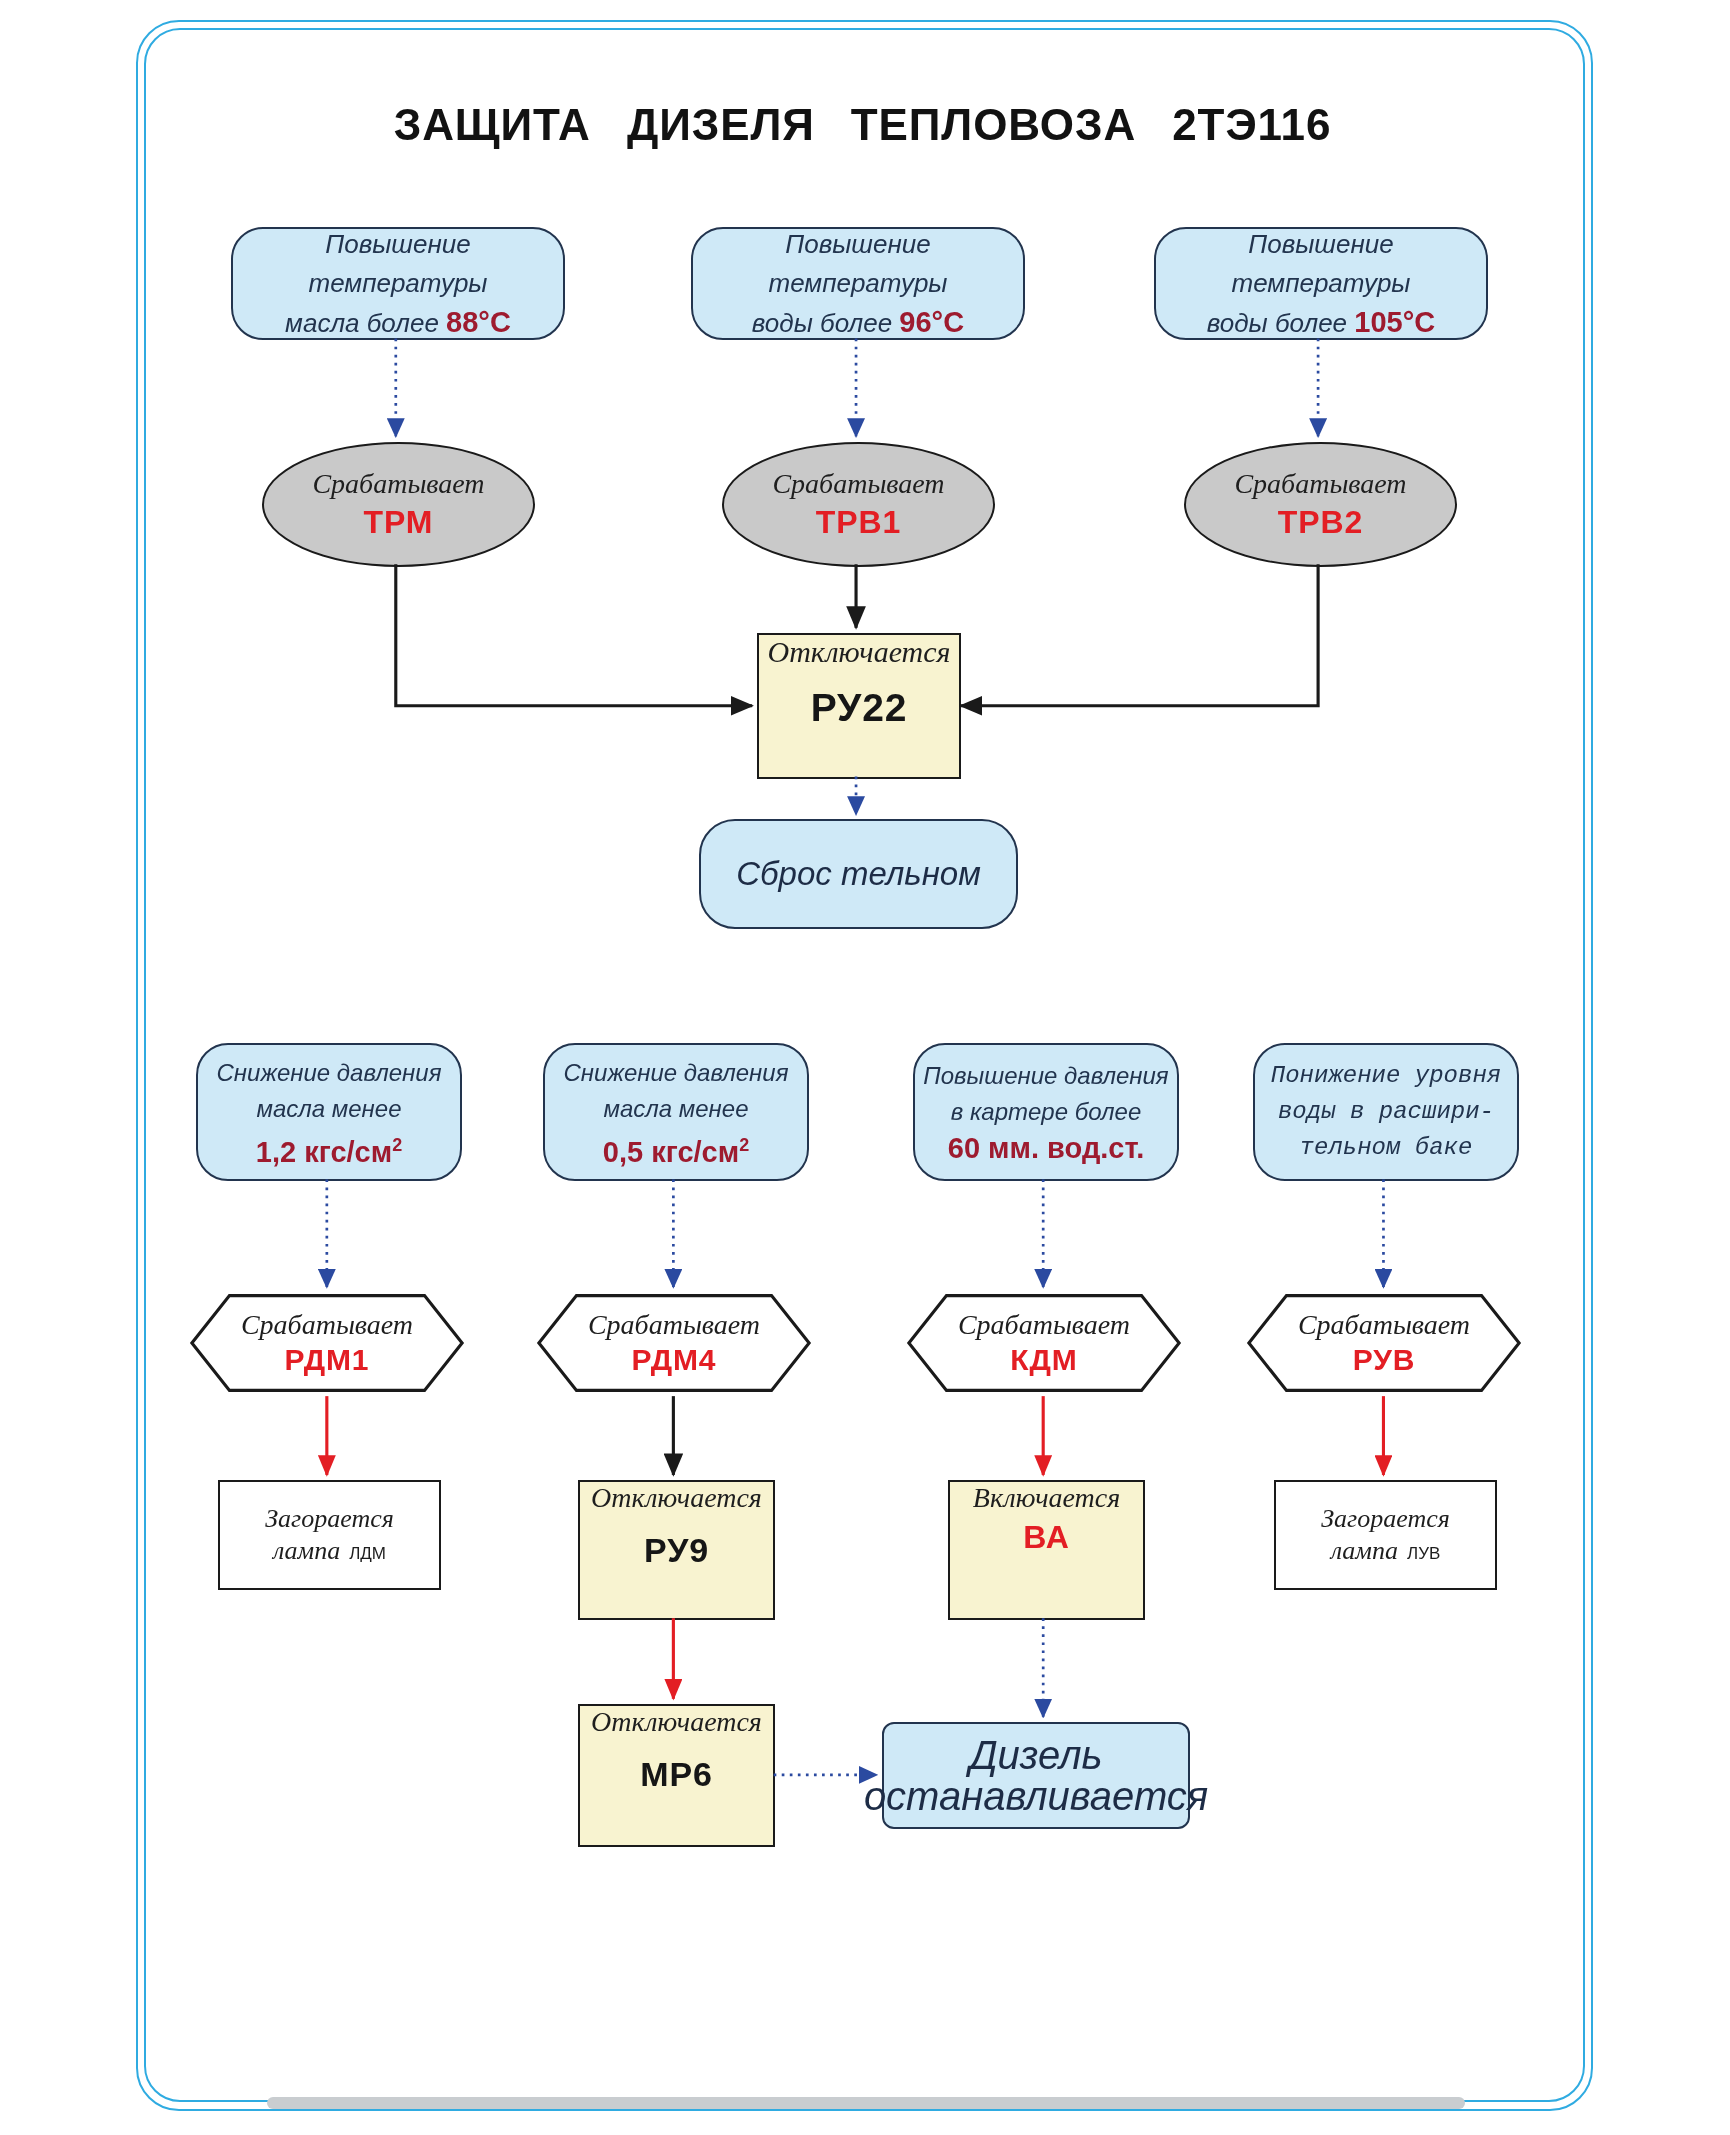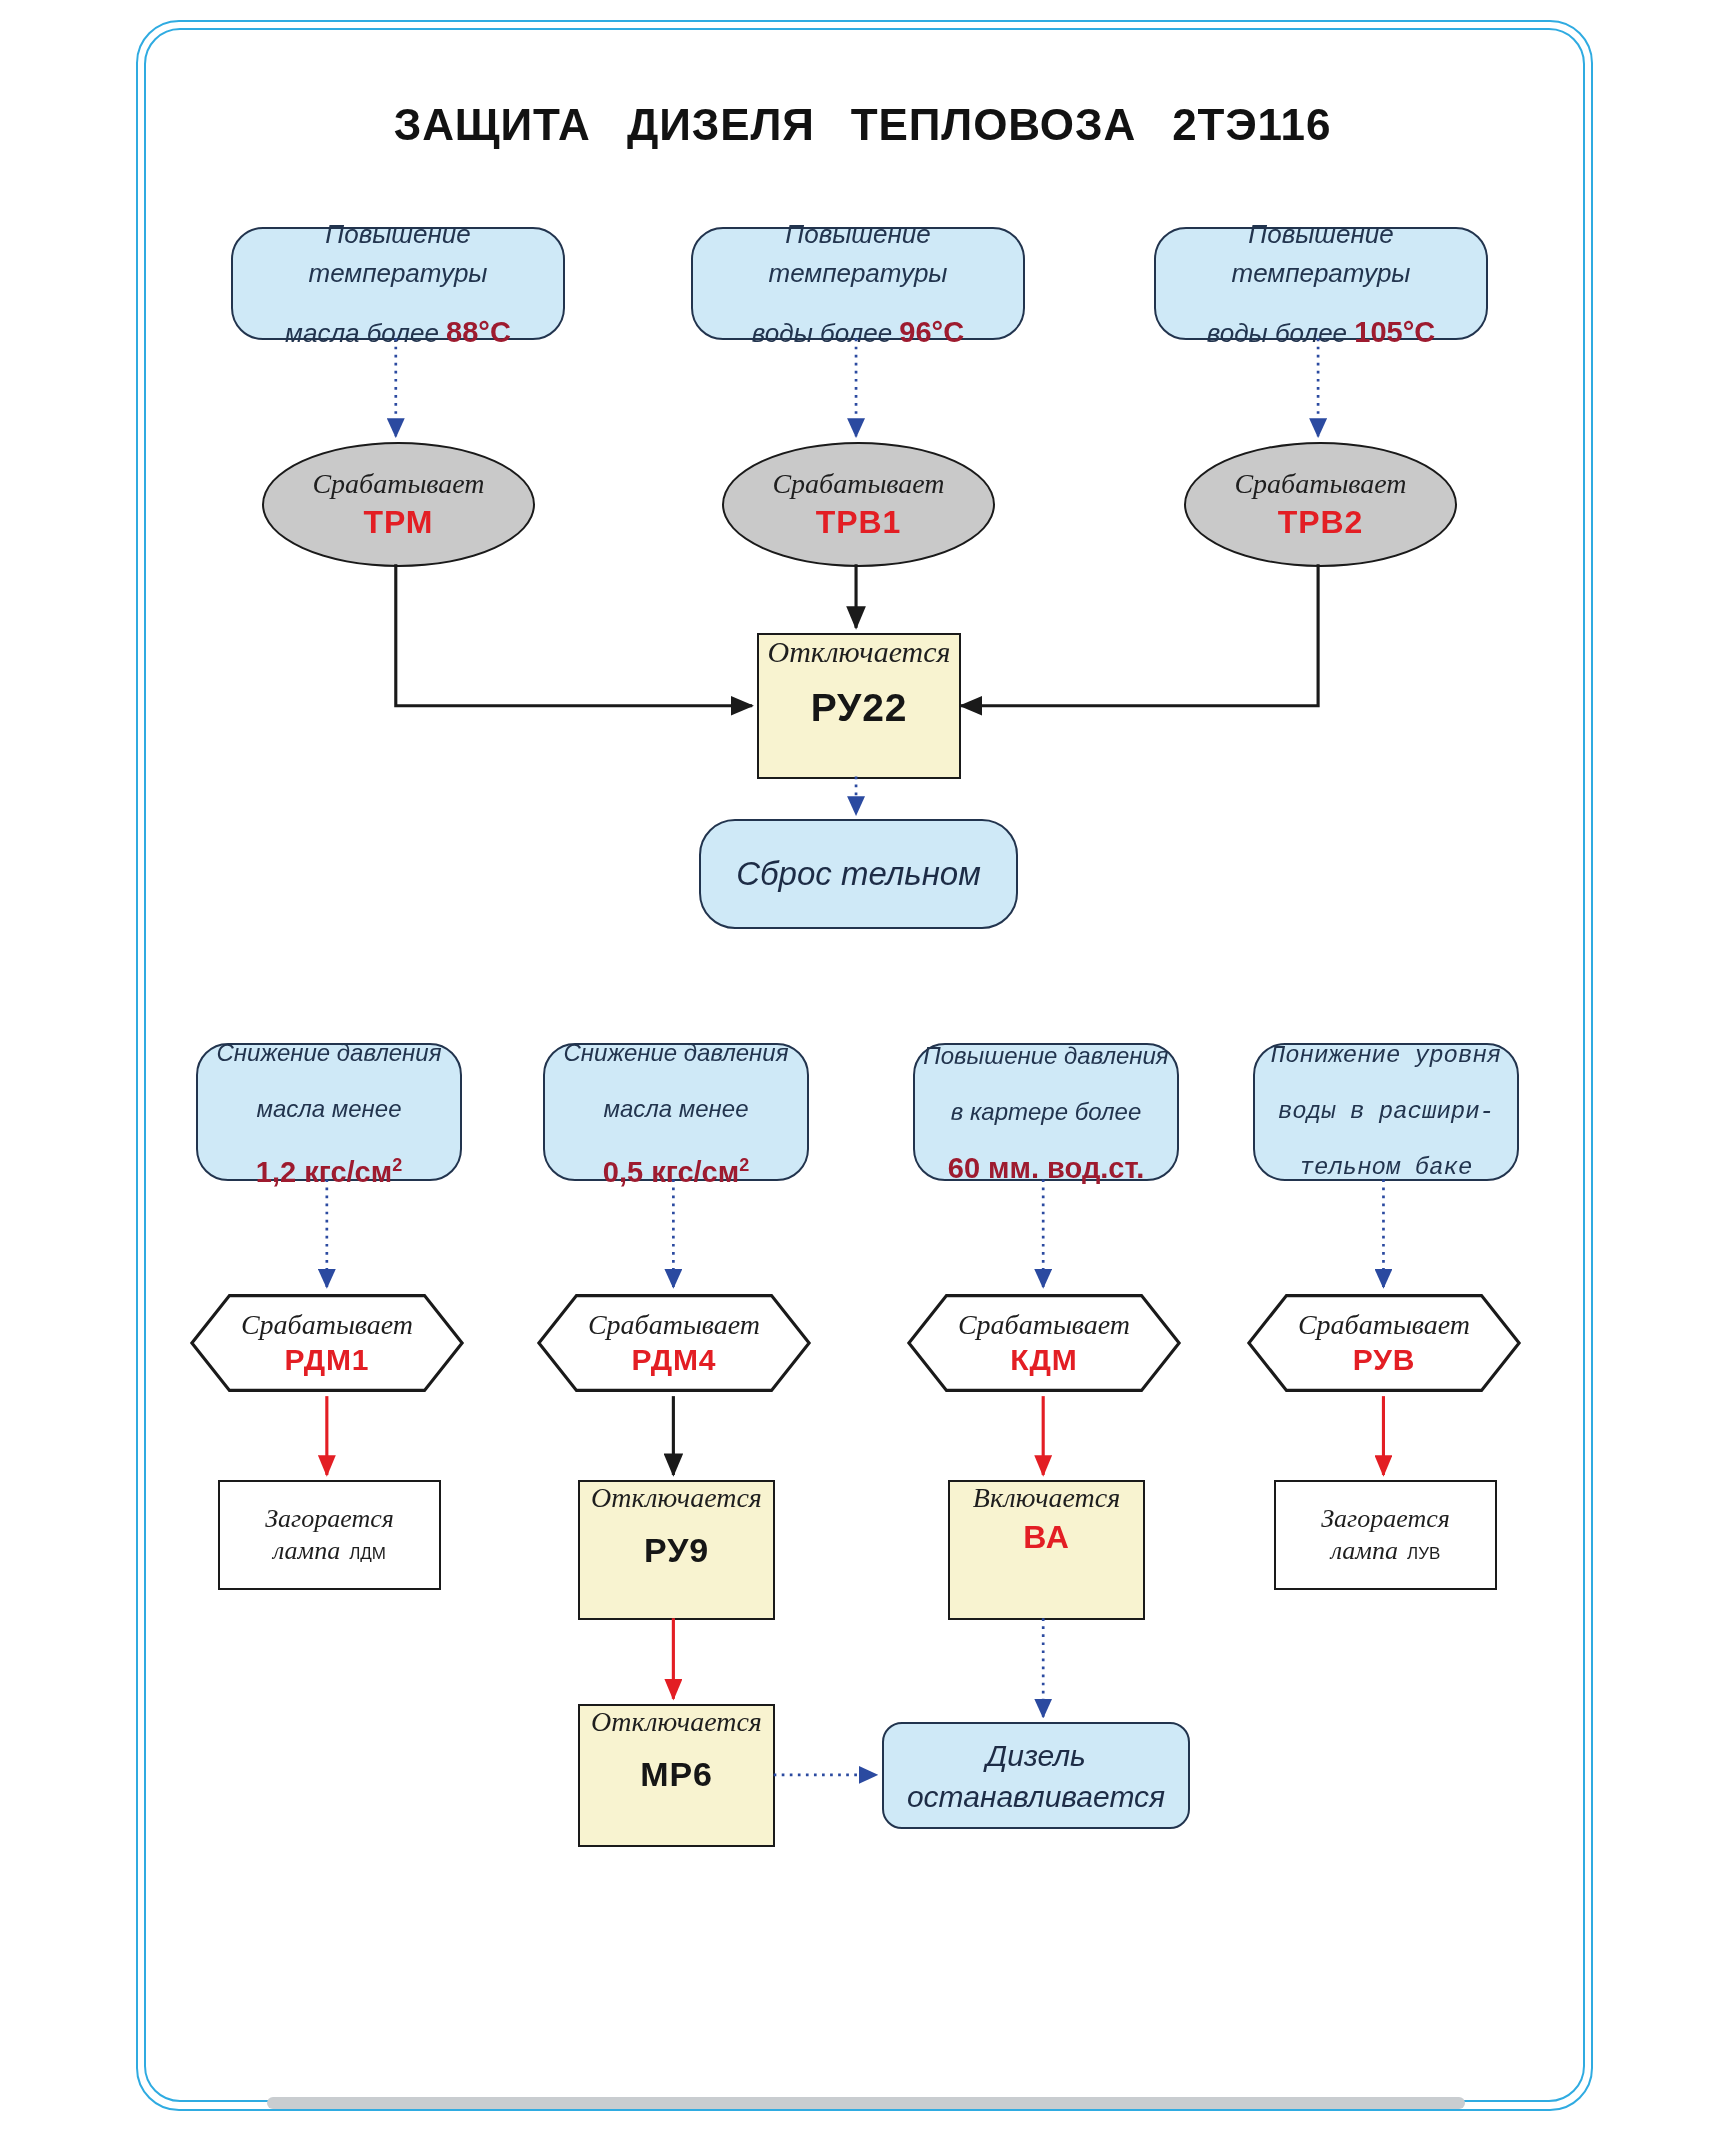--- a/index.html
+++ b/index.html
@@ -4,21 +4,21 @@
 <style>
   html,body{margin:0;padding:0;background:#fff;}
   body{width:1730px;height:2135px;position:relative;font-family:"Liberation Sans",sans-serif;overflow:hidden;}
   .abs{position:absolute;}
   
   .frame-outer{left:136px;top:19.7px;width:1453px;height:2087px;border:2.7px solid #2fabe1;border-radius:43px;}
   .frame-inner{position:absolute;left:6.3px;top:6.3px;right:6.3px;bottom:6.3px;border:2.7px solid #2fabe1;border-radius:36px;}
   
   .title{left:145px;top:100px;width:1435px;text-align:center;font-weight:bold;font-size:44px;color:#121212;word-spacing:23px;letter-spacing:0.9px;}
   
-  .cond{background:#cfe9f7;border:2.7px solid #22344e;border-radius:32px;display:flex;flex-direction:column;justify-content:center;align-items:center;text-align:center;color:#22344e;font-style:italic;font-size:26px;line-height:39px;gap:20px;}
+  .cond{background:#cfe9f7;border:2.7px solid #22344e;border-radius:32px;display:flex;flex-direction:column;justify-content:center;align-items:center;text-align:center;color:#22344e;font-style:italic;font-size:26px;line-height:39px;}
   .cond .val{color:#9e1b2f;font-style:normal;font-weight:bold;font-size:29px;}
   .cond .val sup{font-size:0.62em;}
   
   .ell{background:#c9c9c9;border:2.7px solid #1a1a1a;border-radius:50%;display:flex;flex-direction:column;justify-content:center;align-items:center;gap:3.6px;}
   .serif-action{font-family:"Liberation Serif",serif;font-style:italic;font-size:28px;color:#1e1e1e;}
   .code-red{color:#e31e24;font-weight:bold;font-size:32px;font-style:normal;letter-spacing:0.9px;}
   .code-black{color:#161616;font-weight:bold;font-size:34px;font-style:normal;letter-spacing:0.9px;margin-top:12px;}
   
   .rect-yellow{background:#f8f3d0;border:2.7px solid #1a1a1a;display:flex;flex-direction:column;align-items:center;gap:5.4px;text-align:center;}
   .rect-white{background:#ffffff;border:2.7px solid #1a1a1a;display:flex;flex-direction:column;justify-content:center;align-items:center;gap:1.8px;text-align:center;}
@@ -26,21 +26,21 @@
   .lamp-line2{font-family:"Liberation Serif",serif;font-style:italic;font-size:26px;color:#1e1e1e;}
   .lamp-code{font-family:"Liberation Sans",sans-serif;font-style:normal;font-size:17px;color:#1e1e1e;margin-left:9px;}
   
   .hex{display:flex;flex-direction:column;justify-content:center;align-items:center;gap:1.8px;}
   .hex svg{position:absolute;left:0;top:0;width:100%;height:100%;}
   .hex .serif-action,.hex .code-red{position:relative;}
   .hex .code-red{font-size:30px;}
   
   .result-blue{background:#cfe9f7;border:2.7px solid #22344e;display:flex;flex-direction:column;justify-content:center;align-items:center;text-align:center;font-style:italic;color:#1d2c46;}
   .sbros{border-radius:36px;font-size:33px;}
-  .dizel{border-radius:20px;font-size:30px;line-height:41px;text-align:right;}
+  .dizel{border-radius:12px;font-size:40px;line-height:41px;text-align:right;}
   .ru22-code{font-size:39px;}
   
   .overlay{left:0;top:0;width:1730px;height:2135px;pointer-events:none;z-index:5;}
   .shape{z-index:2;}
   .bottom-bar{left:267px;top:2097px;width:1198px;height:11.6px;background:#c9cdd0;border-radius:6.3px;z-index:3;}
 </style>
 </head>
 <body>
 
 <div class="abs frame-outer">

